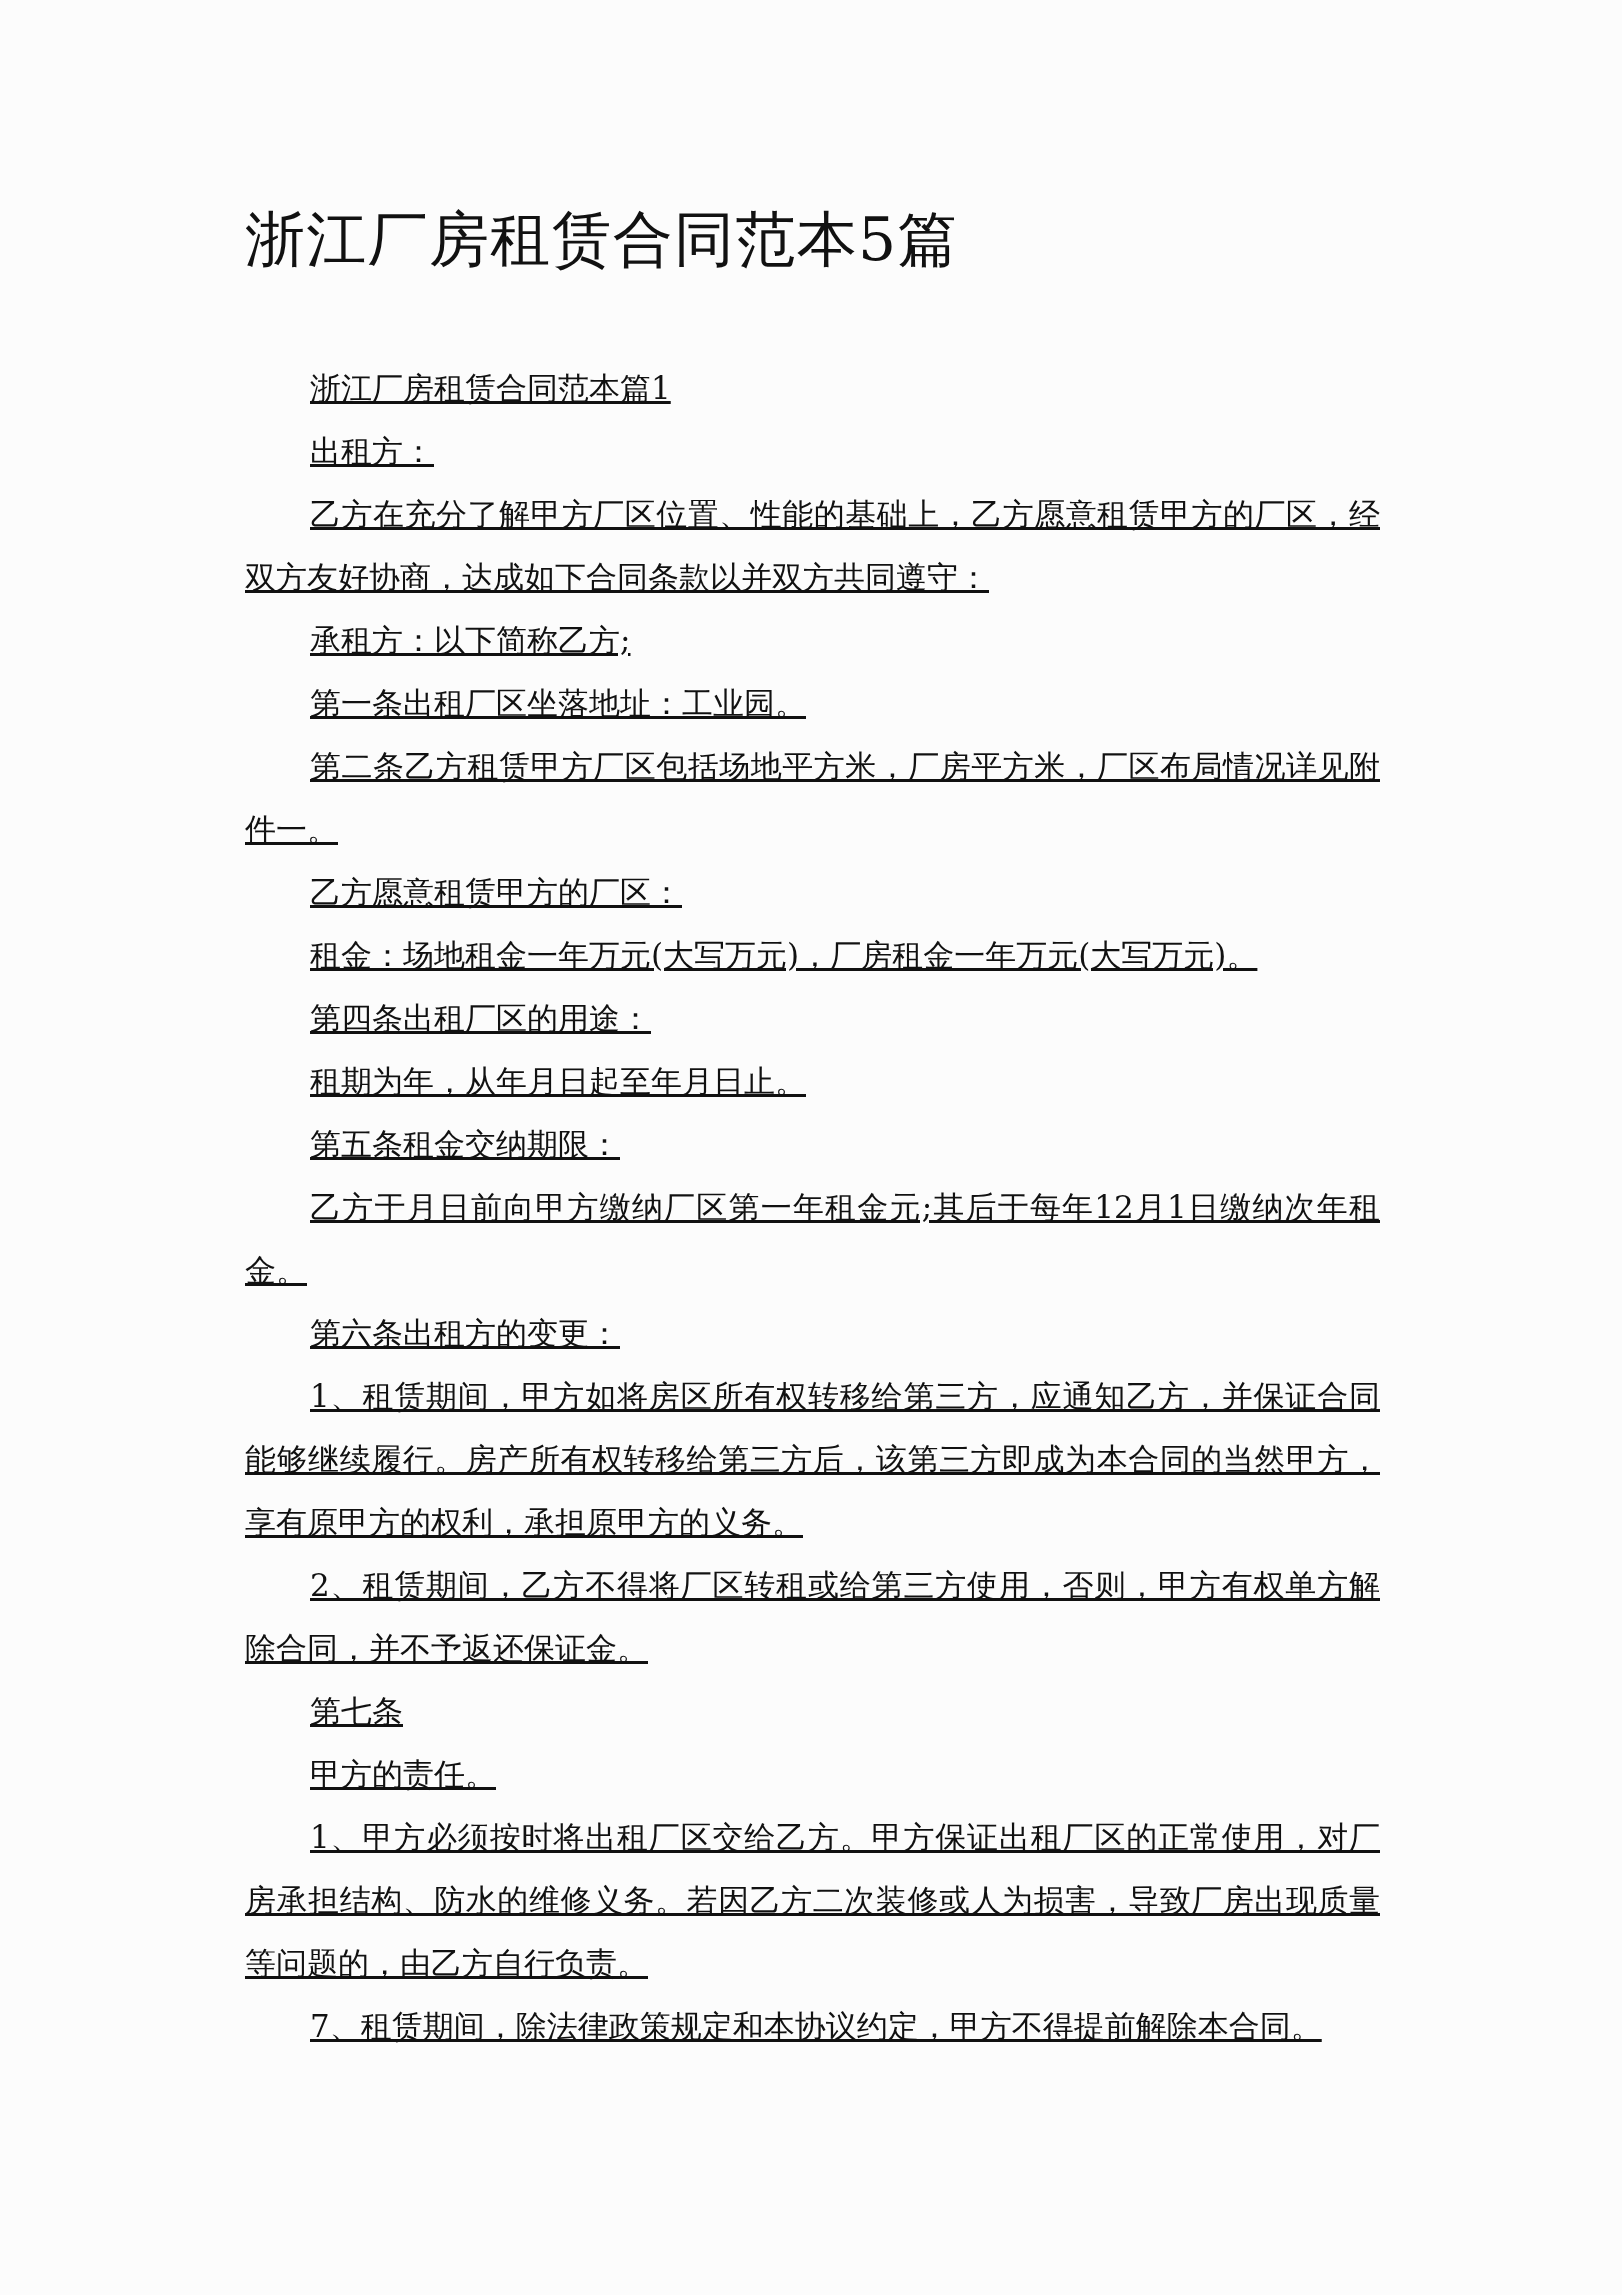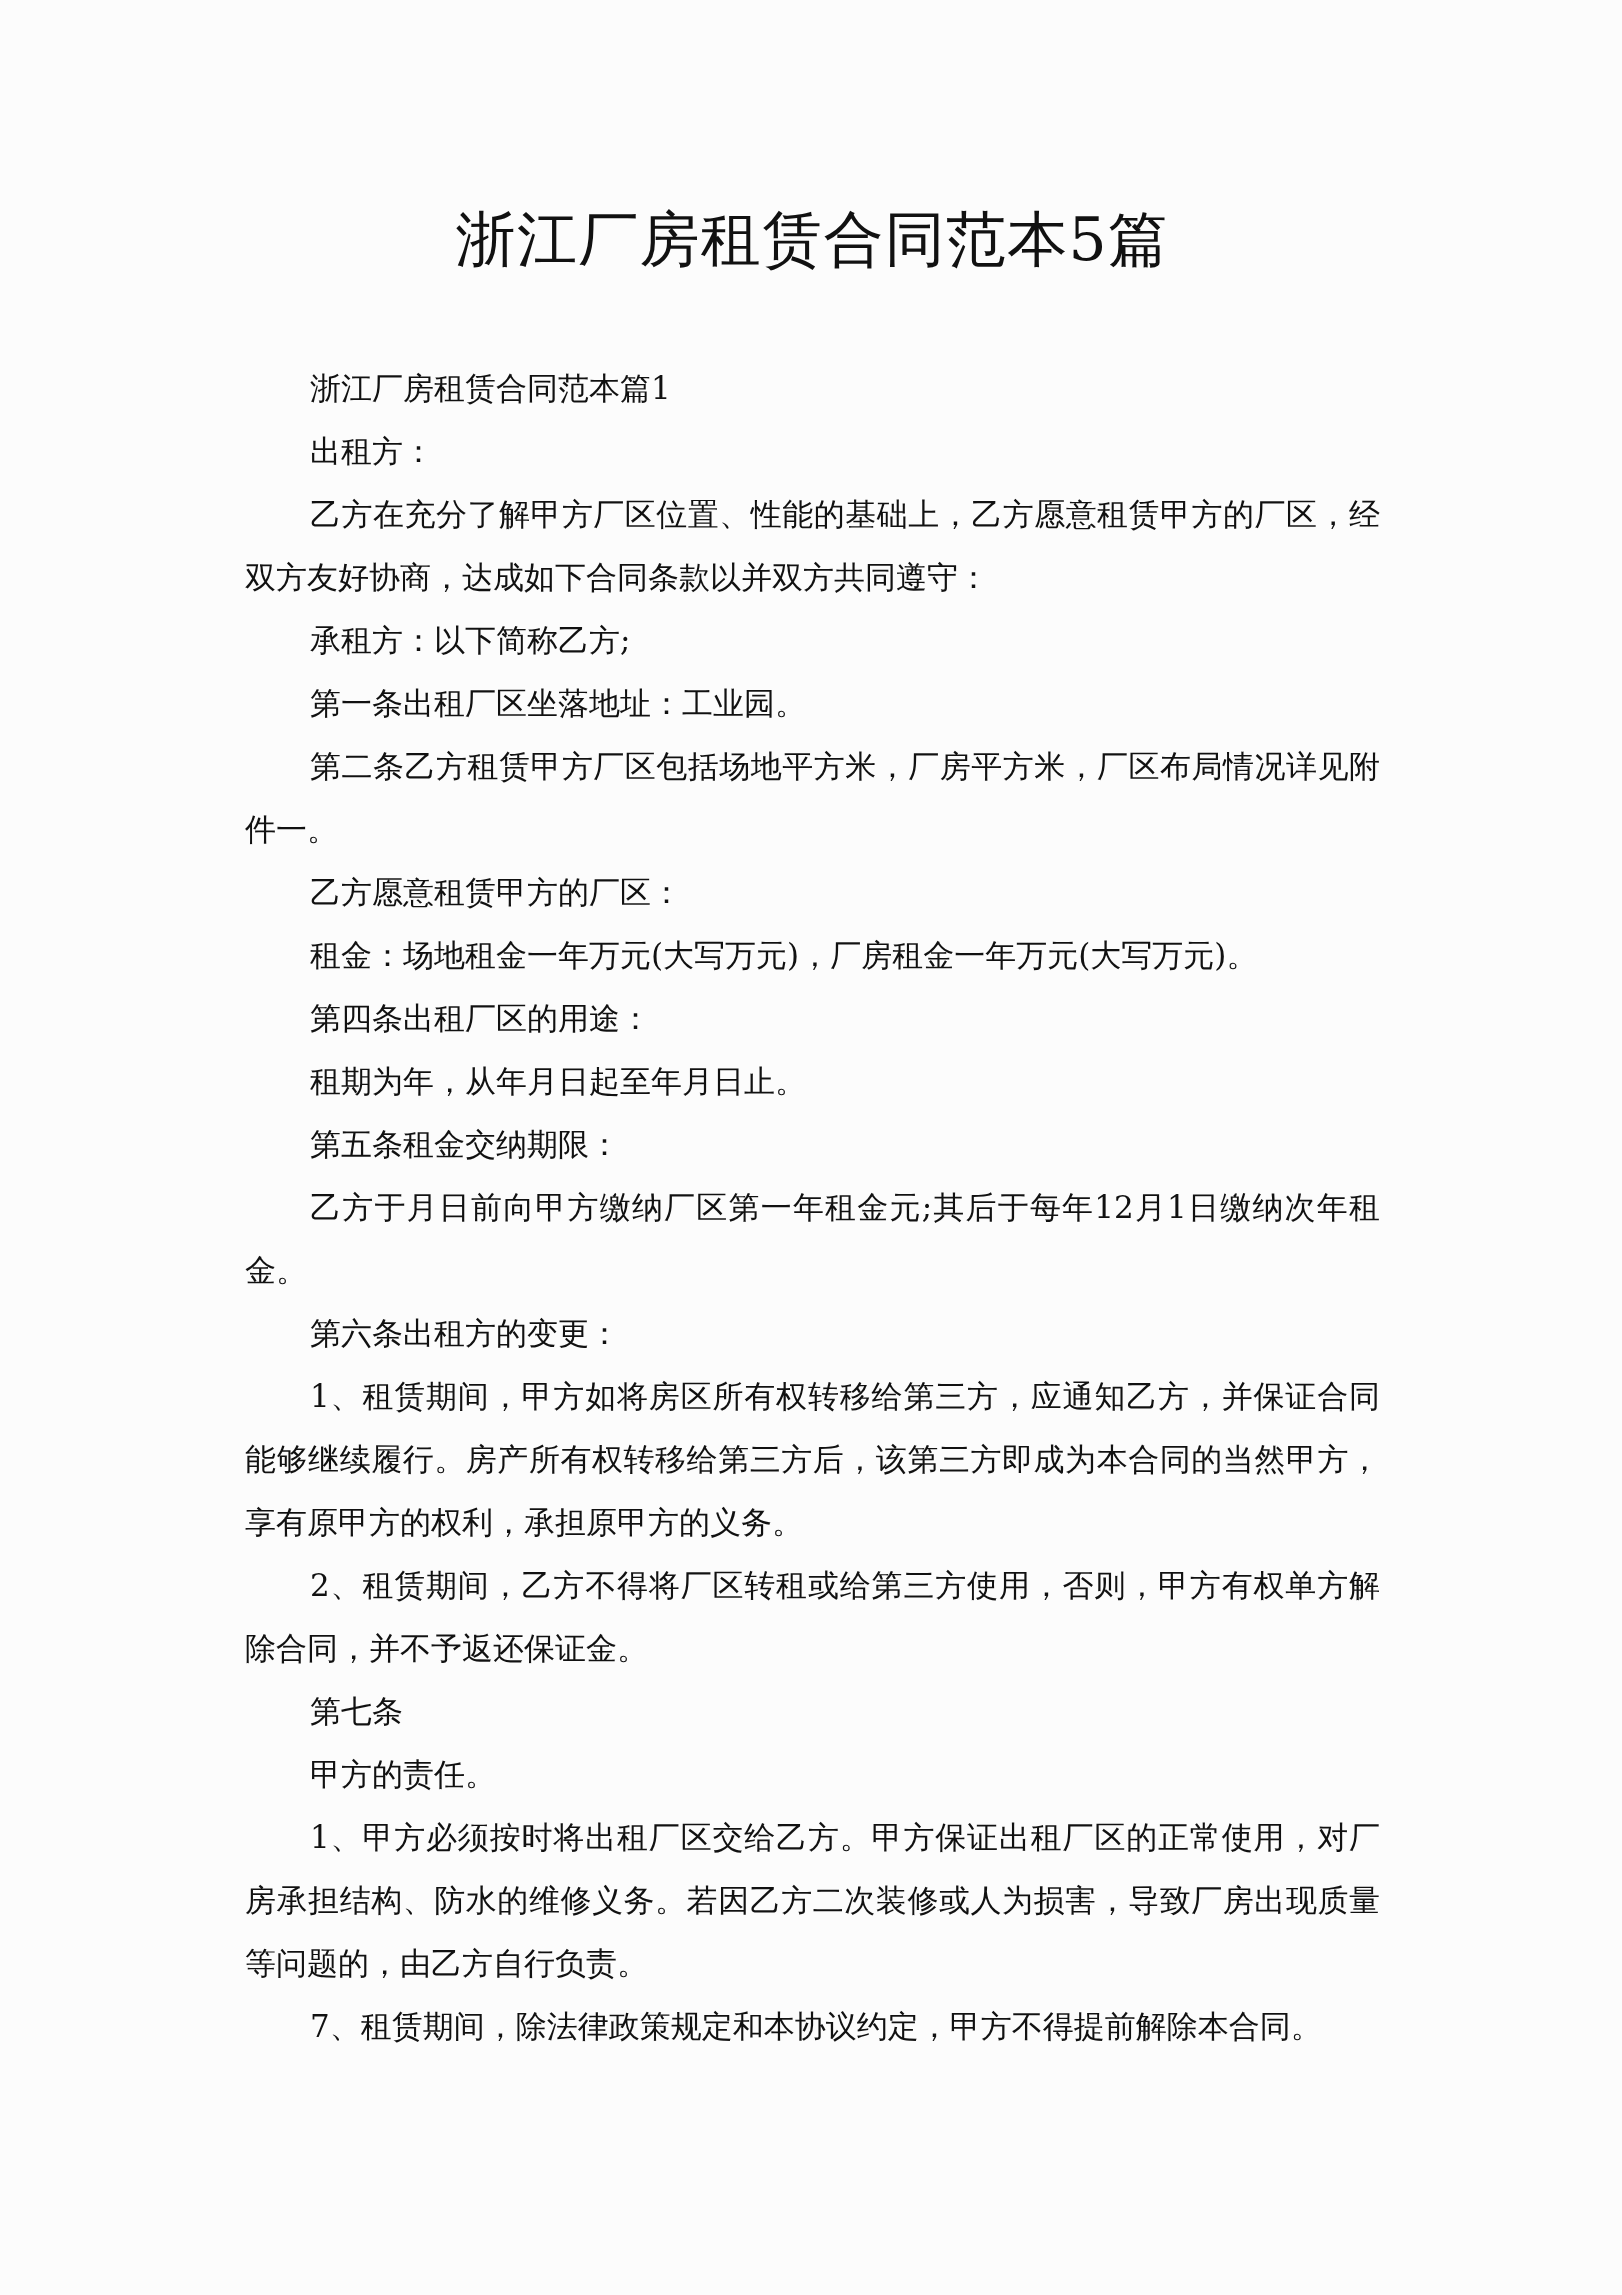--- a/index.html
+++ b/index.html
@@ -19,40 +19,40 @@
       position: absolute;
       left: 245px;
       top: 0;
       width: 1135px;
     }
     .doc-title {
       position: absolute;
       left: 0;
       top: 203px;
       width: 1135px;
-      text-align: center;
       font-size: 60px;
       line-height: 72px;
       letter-spacing: 1.3px;
       margin: 0;
       font-weight: normal;
     }
     .body {
       position: absolute;
       left: 0;
       top: 357px;
       width: 1135px;
     }
     .para {
       font-size: 31px;
       line-height: 63px;
       margin: 0;
       text-indent: 65px;
       text-align: justify;
       word-break: break-all;
+      text-decoration: underline;
     }
   </style>
 </head>
 <body>
 
 <div class="page">
   <h1 class="doc-title">浙江厂房租赁合同范本5篇</h1>
   <div class="body">
     <p class="para">浙江厂房租赁合同范本篇1</p>
     <p class="para">出租方：</p>

